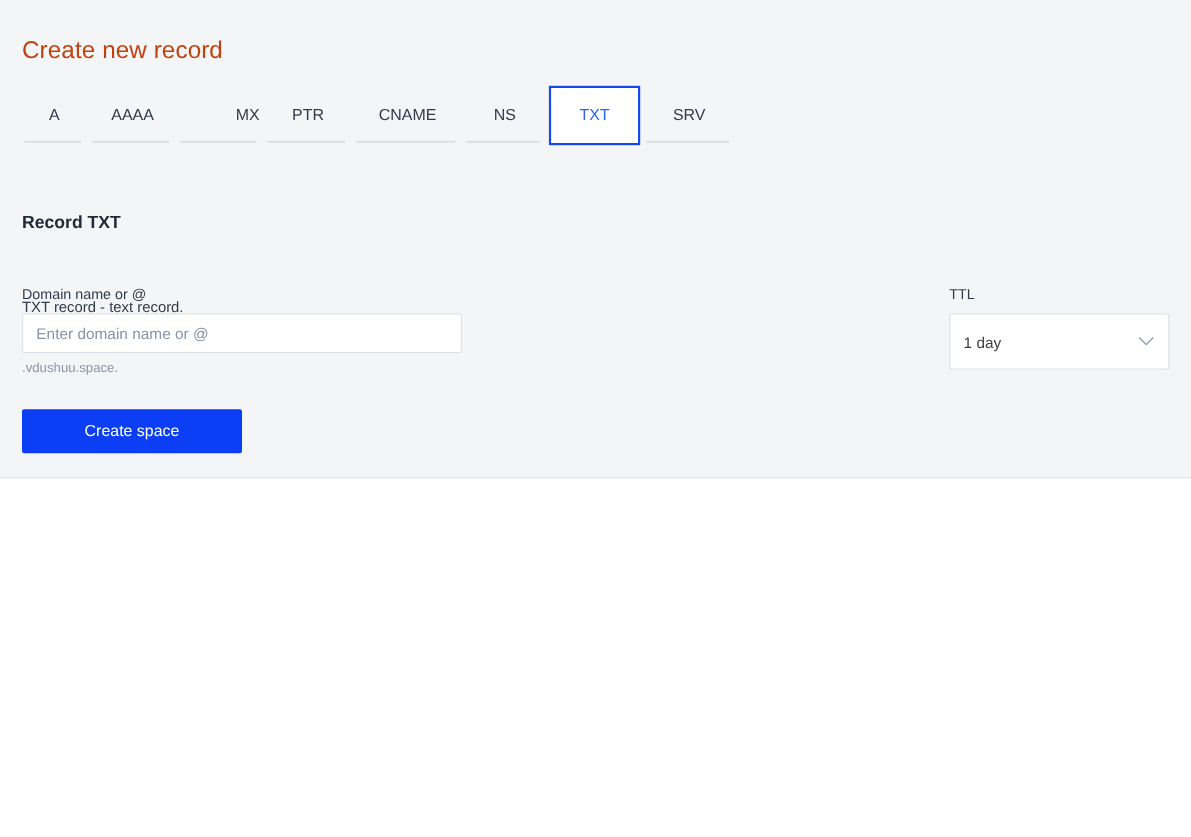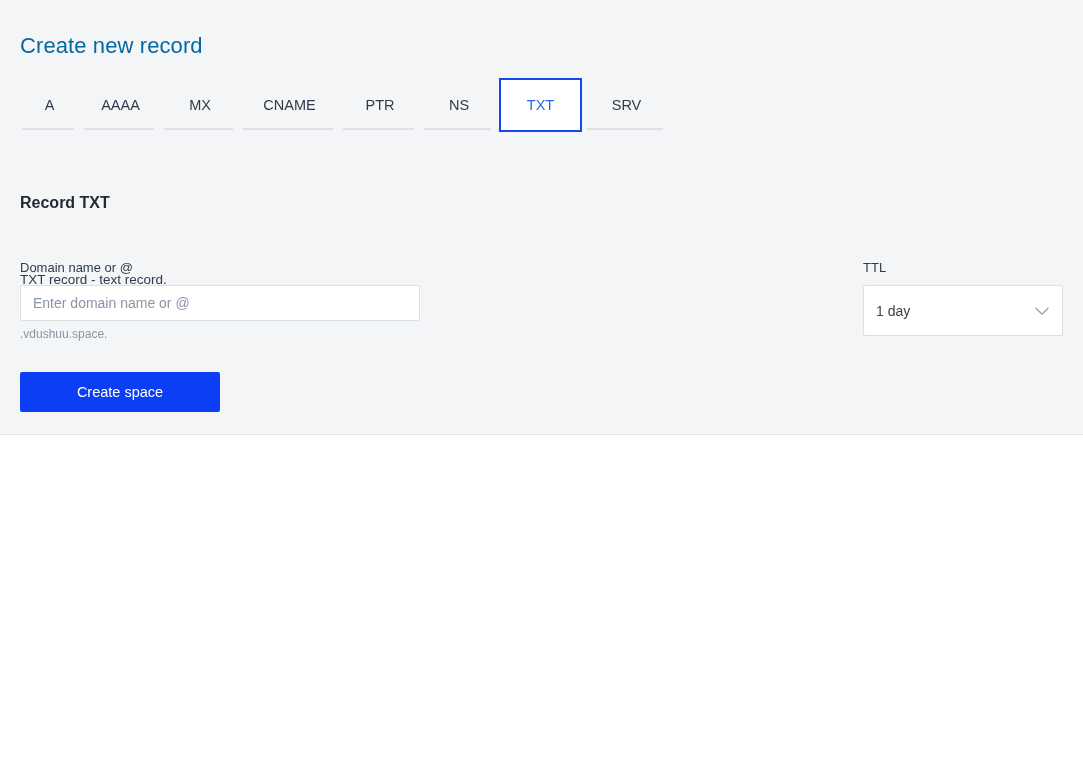--- a/index.html
+++ b/index.html
@@ -19,21 +19,21 @@
     background: #f4f5f7;
     height: 435px;
     border-bottom: 1px solid #e3e5e9;
   }
 
   .page-title {
     position: absolute;
     left: 20px; top: 18px;
     font-size: 22px;
     font-weight: 400;
-    color: #0369a1;
+    color: #c2410c;
     letter-spacing: 0.1px;
   }
 
   
   .tabs {
     position: absolute;
     left: 20px; top: 78px;
     display: flex;
     align-items: stretch;
     height: 54px;
@@ -61,21 +61,21 @@
   .tab.active {
     background: #ffffff;
     border: 2px solid #1548ef;
     color: #2a63f6;
     z-index: 2;
   }
   .tab.active::after { display: none; }
 
   .tab-w-a     { width: 59px; }
   .tab-w-aaaa  { width: 77px; }
-  .tab-w-mx    { width: 76px; }
+  .tab-w-mx    { width: 76px; justify-content: flex-end; }
   .tab-w-ptr   { width: 78px; }
   .tab-w-cname { width: 97px; }
   .tab-w-ns    { width: 74px; }
   .tab-w-txt   { width: 83px; }
   .tab-w-srv   { width: 83px; }
 
   
   .record-heading {
     position: absolute;
     left: 20px; top: 181px;
@@ -174,25 +174,25 @@
   <div class="tabs">
     <div class="tab tab-w-a">
         <span>A</span>
       </div>
     <div class="tab tab-w-aaaa">
         <span>AAAA</span>
       </div>
     <div class="tab tab-w-mx">
         <span>MX</span>
       </div>
+    <div class="tab tab-w-ptr">
+        <span>PTR</span>
+      </div>
     <div class="tab tab-w-cname">
         <span>CNAME</span>
-      </div>
-    <div class="tab tab-w-ptr">
-        <span>PTR</span>
       </div>
     <div class="tab tab-w-ns">
         <span>NS</span>
       </div>
     <div class="tab tab-w-txt active">
         <span>TXT</span>
       </div>
     <div class="tab tab-w-srv">
         <span>SRV</span>
       </div>

